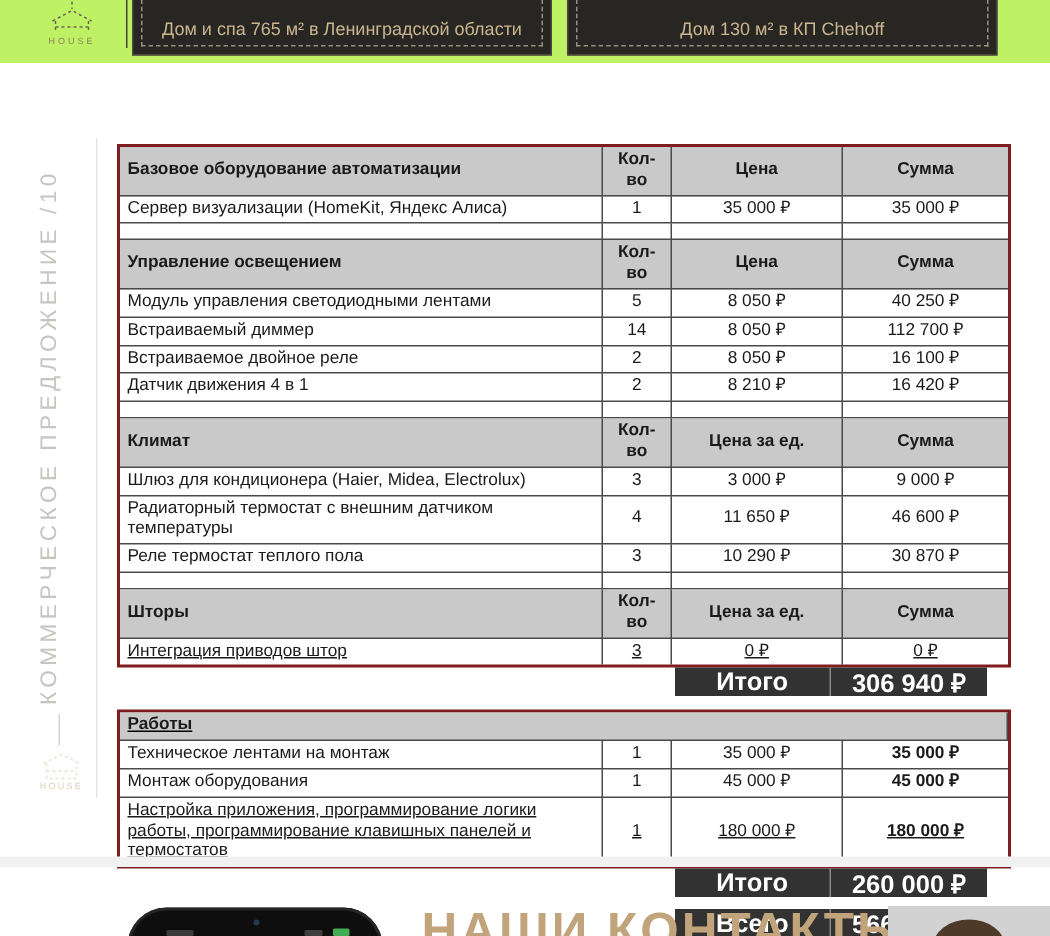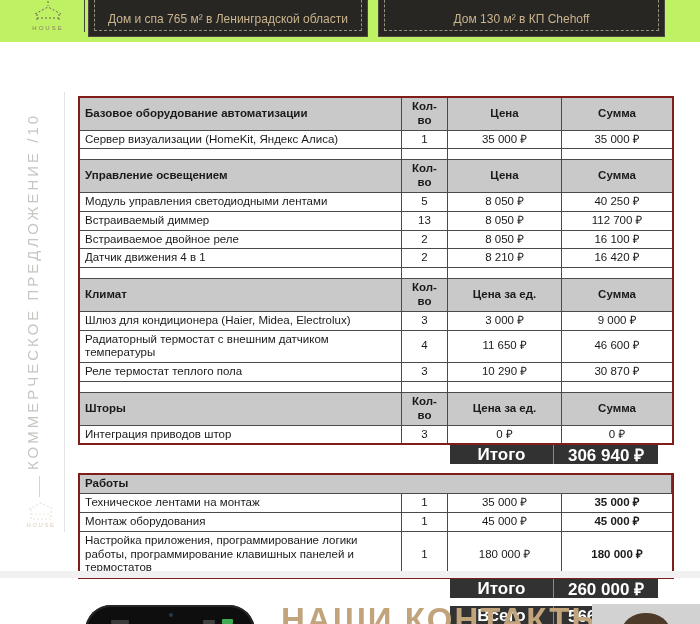--- a/index.html
+++ b/index.html
@@ -24,25 +24,25 @@
   .v-dash { position:absolute; left:39px; top:476px; width:1px; height:21px; background:#d6d3ce; }
   .side-logo { position:absolute; left:26px; top:501px; width:30px; text-align:center; }
   .side-logo svg { display:block; margin:0 auto; }
   .side-logo-label { display:block; font-size:6px; letter-spacing:1.5px; color:#dccfb8; margin-top:1px; }
   .side-rule { position:absolute; left:64px; top:92px; width:1px; height:440px; background:#e3e3e3; }
 
   
   .tables { position:absolute; left:78px; top:96px; width:596px; }
   .tbl { border:2px solid #7f1d1d; background:#fff; }
   .trow { display:grid; grid-template-columns:322px 46px 114px 110px; }
-  .trow-full { display:grid; grid-template-columns:1fr; }
+  .trow-full { display:grid; grid-template-columns:1fr;text-decoration:underline; }
   .cell { font-size:11.5px; line-height:1.2; padding:2px 5px; display:flex; align-items:center;
           border-right:1px solid #4a4a4a; border-bottom:1px solid #4a4a4a; min-height:15px; color:#1a1a1a; }
   .trow .cell:last-child { border-right:none; }
-  .tbl > .trow:last-child > .cell { border-bottom:none; }
+  .tbl > .trow:last-child > .cell { border-bottom:none;text-decoration:underline; }
   .cell.name { justify-content:flex-start; text-align:left; }
   .cell.qty, .cell.price, .cell.sum { justify-content:center; text-align:center; }
   .cell.hdr { font-weight:bold; background:#c9c9c9; }
   .cell.sp { min-height:11px; padding:0; }
   .cell.bold { font-weight:bold; }
   .total-bar { display:flex; margin-left:372px; width:224px; }
   .total-bar .tlabel, .total-bar .tvalue { width:104px; height:19px; background:#323232; color:#ffffff;
         font-size:17px; font-weight:bold; display:flex; align-items:center; justify-content:center; }
   .total-bar .tlabel { border-right:1px solid #8a8a8a; }
   .works-block { margin-top:9px; }
@@ -122,21 +122,21 @@
             <div class="cell sum hdr">Сумма</div>
           </div>
           <div class="trow item-row">
             <div class="cell name">Модуль управления светодиодными лентами</div>
             <div class="cell qty">5</div>
             <div class="cell price">8 050 ₽</div>
             <div class="cell sum">40 250 ₽</div>
           </div>
           <div class="trow item-row">
             <div class="cell name">Встраиваемый диммер</div>
-            <div class="cell qty">13</div>
+            <div class="cell qty">14</div>
             <div class="cell price">8 050 ₽</div>
             <div class="cell sum">112 700 ₽</div>
           </div>
           <div class="trow item-row">
             <div class="cell name">Встраиваемое двойное реле</div>
             <div class="cell qty">2</div>
             <div class="cell price">8 050 ₽</div>
             <div class="cell sum">16 100 ₽</div>
           </div>
           <div class="trow item-row">

